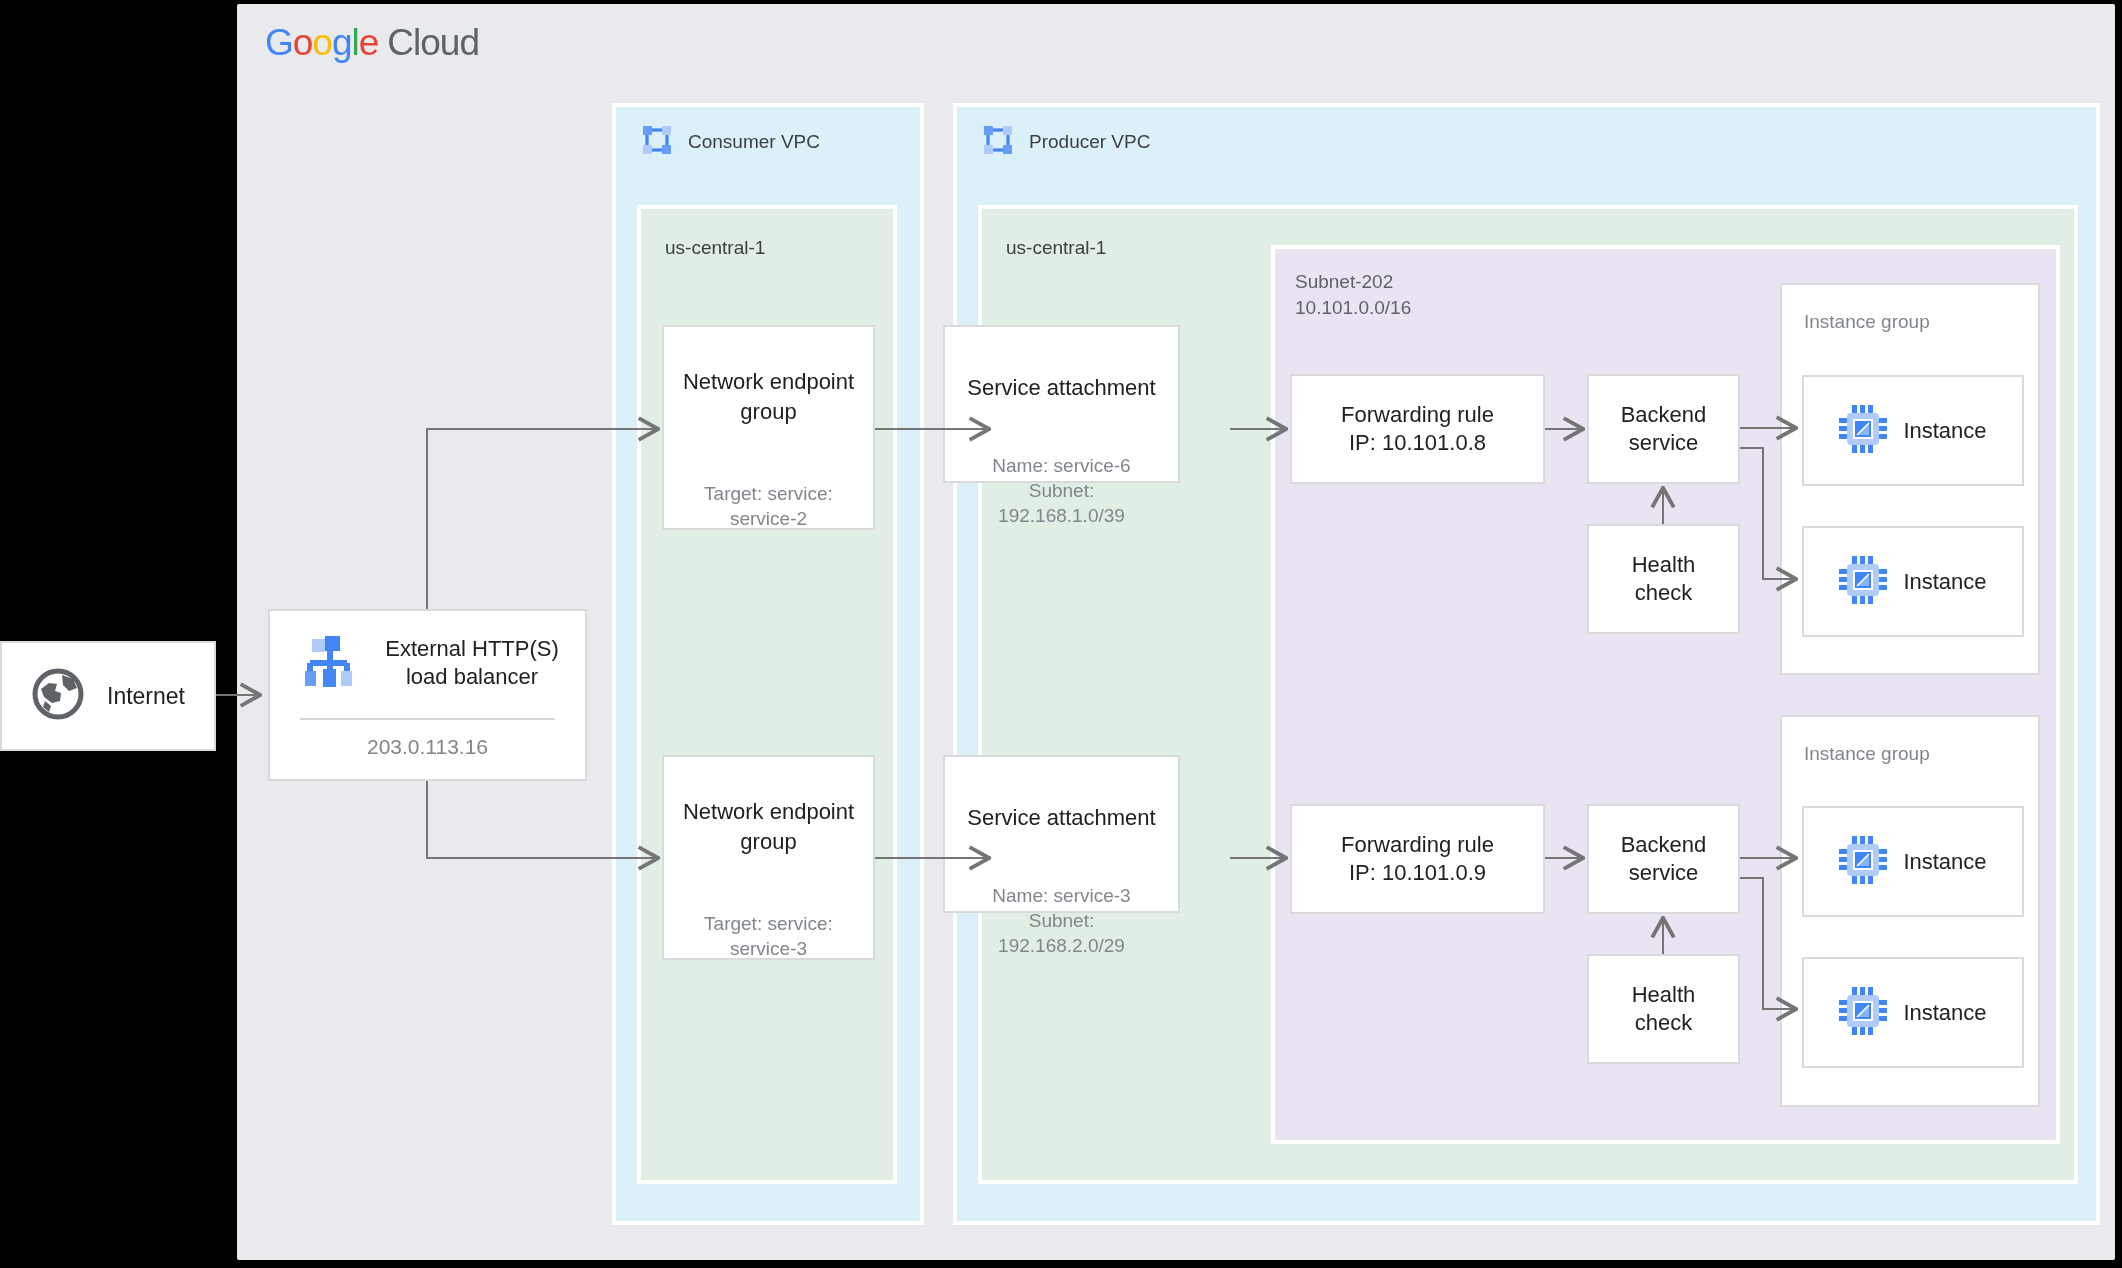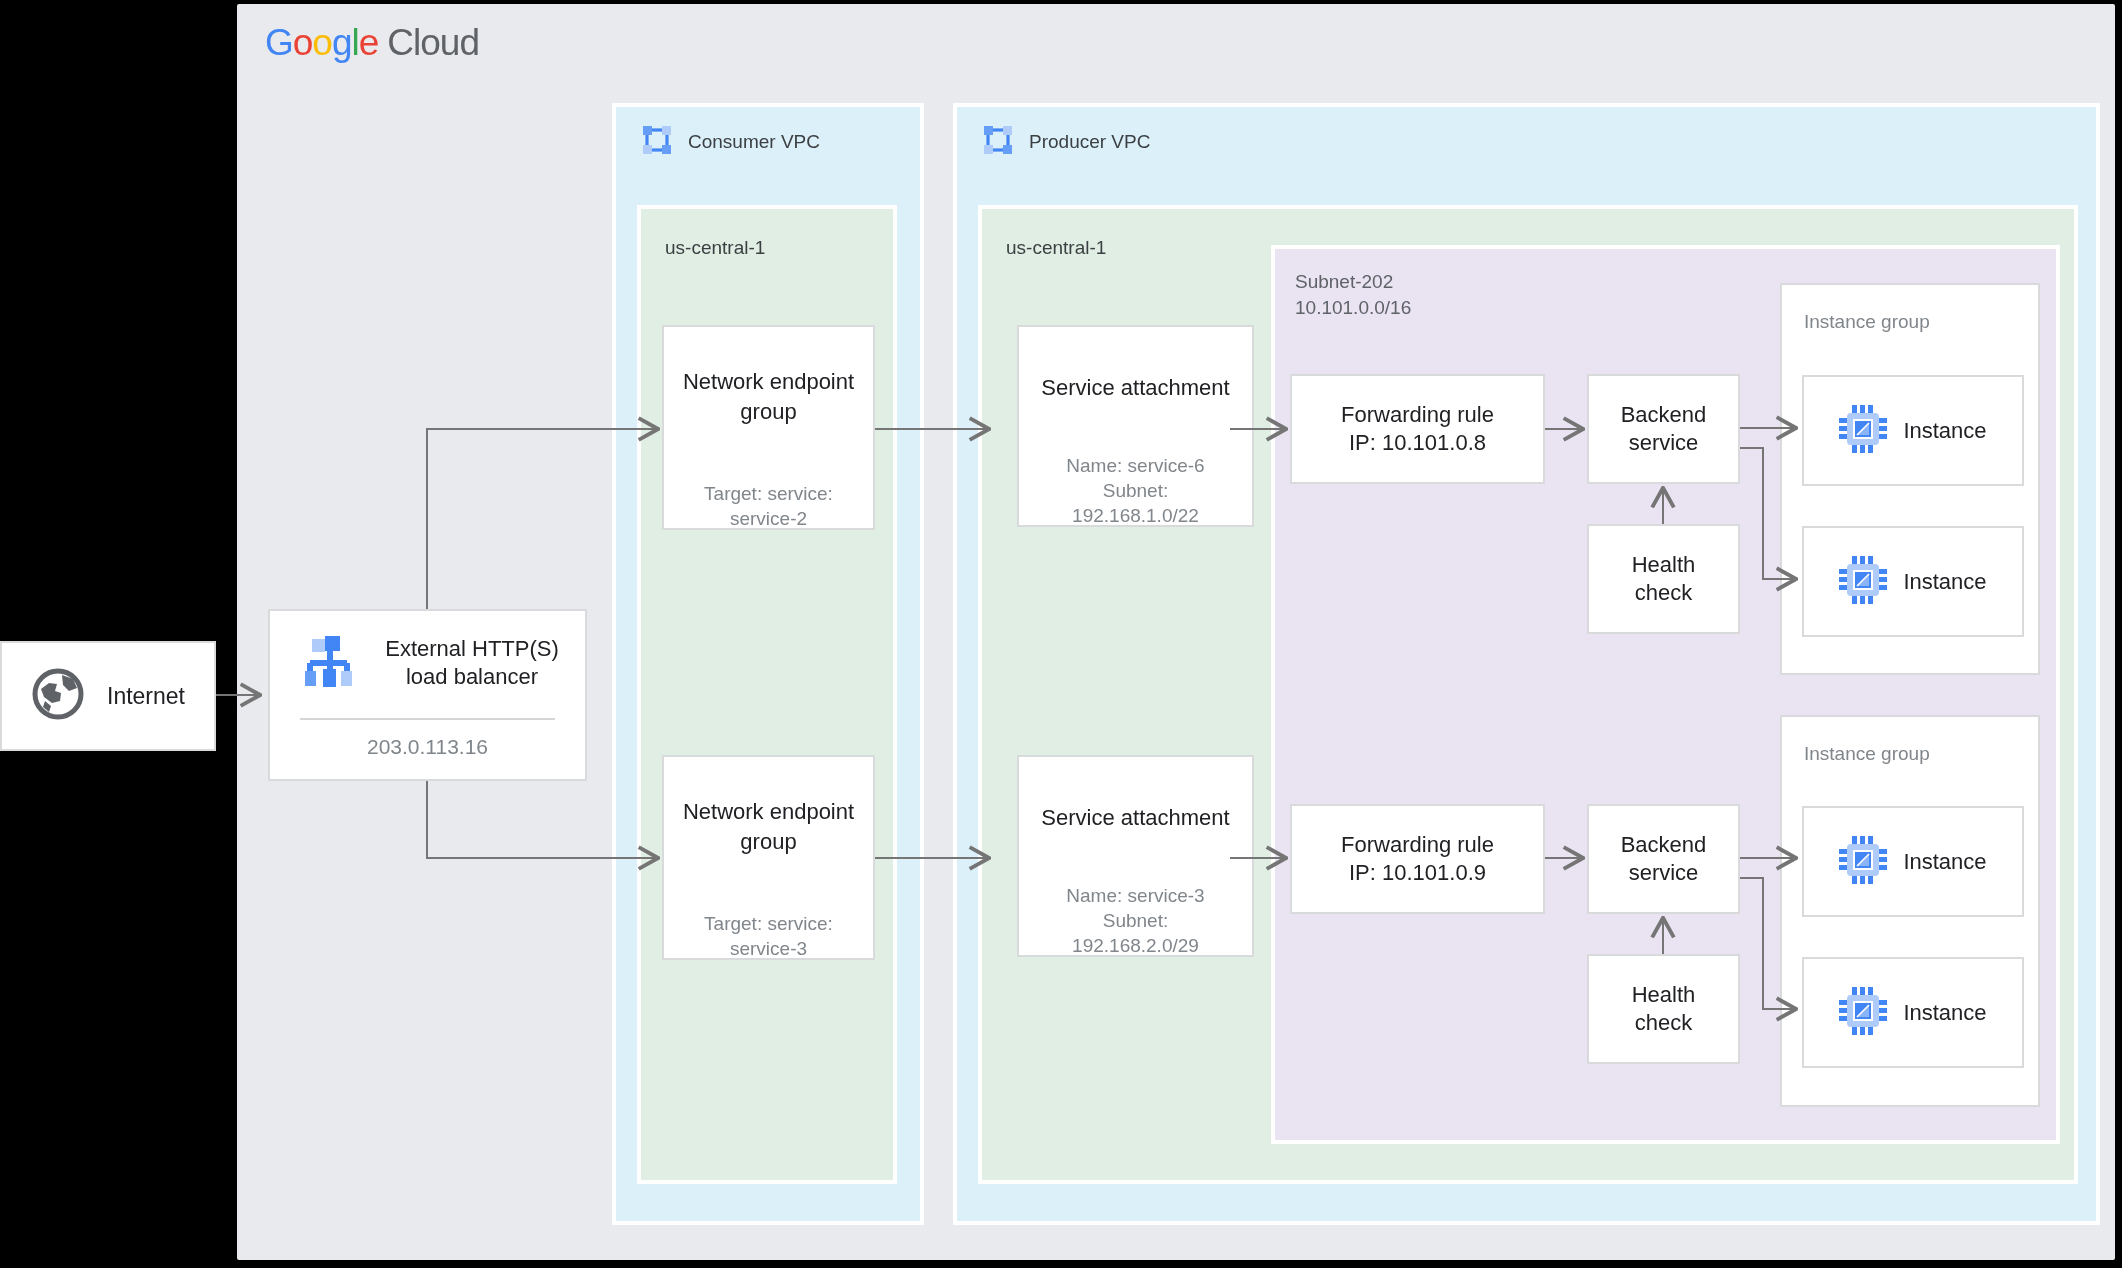--- a/index.html
+++ b/index.html
@@ -30,21 +30,21 @@
   
   #internet-box{left:0;top:641px;width:216px;height:110px;display:flex;align-items:center;justify-content:center;gap:22px;}
   #internet-box .title{font-size:23px;}
   #lb-box{left:268px;top:609px;width:319px;height:172px;}
   #lb-head{position:absolute;left:30px;top:22px;display:flex;align-items:flex-start;gap:18px;}
   #lb-head .title{text-align:left;line-height:28px;margin-top:2px;}
   #lb-box .divider{position:absolute;left:30px;right:30px;top:107px;margin:0;}
   #lb-box .sub{position:absolute;left:0;right:0;top:123px;font-size:21px;}
   
   .neg{left:662px;width:213px;height:205px;padding-top:40px;}
-  .sa{left:1017px;width:237px;height:202px;padding-top:46px;}
+  .sa{left:943px;width:237px;height:158px;padding-top:46px;}
   .neg .divider{margin-top:30px;}
   .sa .divider{margin-top:38px;}
   .neg .sub{margin-top:24px;}
   .sa .sub{margin-top:12px;}
   .fr{left:1290px;width:255px;height:110px;}
   .bs{left:1587px;width:153px;height:110px;}
   .hc{left:1587px;width:153px;height:110px;}
   .ig{left:1780px;width:260px;height:392px;}
   .ig-label{position:absolute;left:22px;top:26px;font-size:19px;color:#80868b;}
   .inst{position:absolute;left:20px;width:218px;height:107px;border:2px solid #d9dadb;background:#fff;
@@ -142,21 +142,21 @@
     <div class="divider"></div>
     <div class="sub" style="padding:0 26px;">Target: service: service-2</div>
   </div>
 
   <div class="abs node sa center-col row1" style="top:325px;">
     <div class="title">Service attachment</div>
     <div class="divider"></div>
     <div class="sub">
       <div>Name: service-6</div>
       <div>Subnet:</div>
-      <div>192.168.1.0/22</div>
+      <div>192.168.1.0/39</div>
     </div>
   </div>
 
   <div class="abs node fr vcenter" style="top:374px;">
     <div class="title" style="line-height:28px;">Forwarding rule</div>
     <div class="title" style="line-height:28px;">IP: 10.101.0.8</div>
   </div>
 
   <div class="abs node bs vcenter" style="top:374px;">
     <div class="title" style="line-height:28px;padding:0 14px;">Backend service</div>

